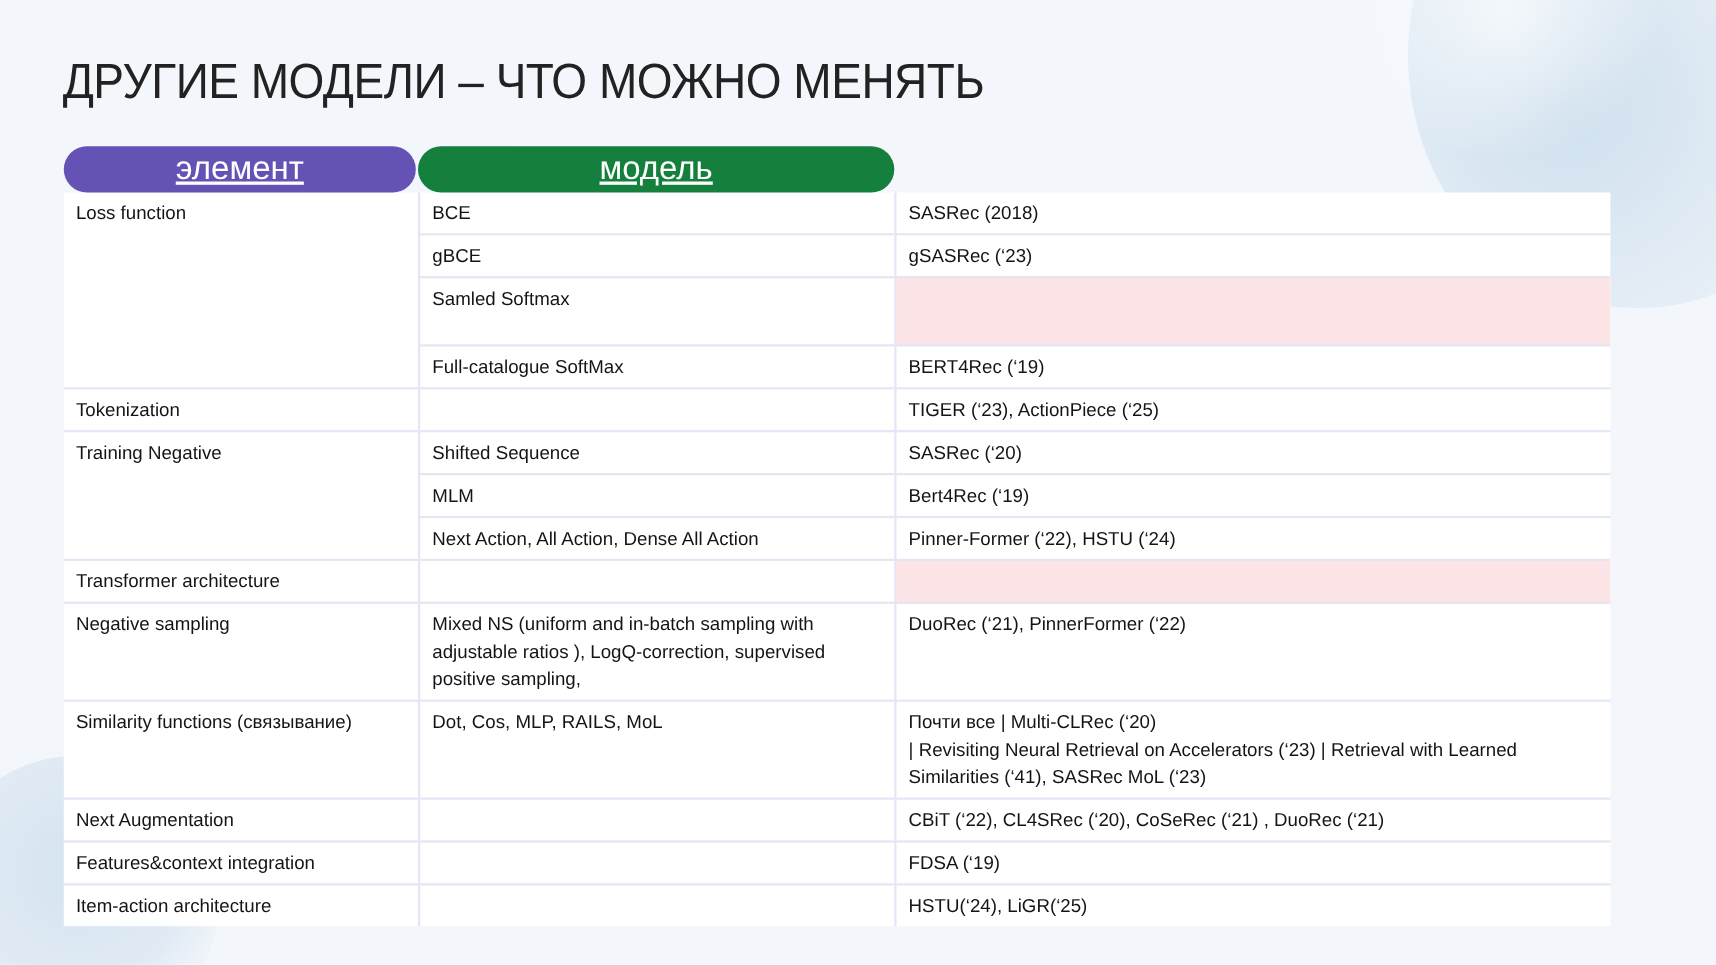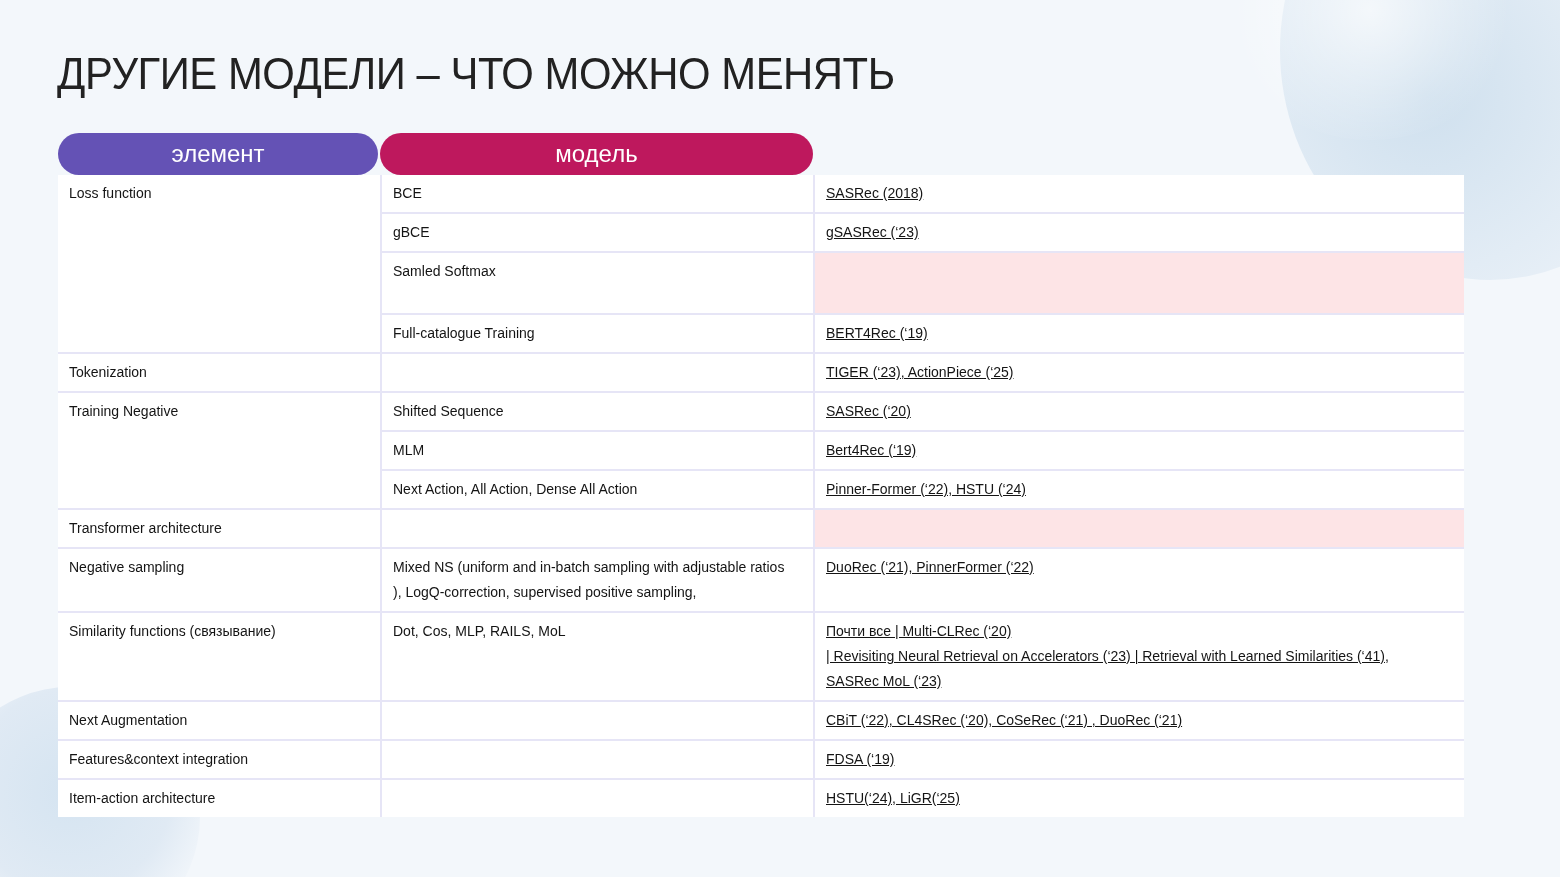--- a/index.html
+++ b/index.html
@@ -24,33 +24,33 @@
     }
     .title {
       position:absolute; left:57px; top:48px;
       font-size:45px; font-weight:400; letter-spacing:-0.5px; color:#222;
       transform:scaleX(0.93); transform-origin:left top;
       white-space:nowrap;
     }
     .table-wrap { position:absolute; left:58px; top:133px; width:1406px; }
     .hdr { display:grid; grid-template-columns:322px 433px 651px; height:42px; }
     .hdr-cell {
-      color:#fff; font-size:24px; display:flex; align-items:center; justify-content:center;
-      border-radius:21px; margin-right:2px;
+      color:#fff; font-size:30px; display:flex; align-items:center; justify-content:center;
+      border-radius:21px; margin-right:2px;text-decoration:underline;
     }
     .hdr-cell.purple { background:#6452b5; }
-    .hdr-cell.red { background:#be185d; margin-right:0; }
+    .hdr-cell.red { background:#15803d; margin-right:0; }
     table { border-collapse:collapse; width:1406px; table-layout:fixed; background:#fff; }
     col.c1 { width:323px; } col.c2 { width:433px; } col.c3 { width:650px; }
     td {
-      font-size:14px; line-height:25px; vertical-align:top;
+      font-size:17px; line-height:25px; vertical-align:top;
       padding:6px 26px 6px 11px; border-bottom:2px solid #e6e5f6;
       border-right:2px solid #e6e5f6; color:#141414;
     }
-    td:last-child { border-right:none;text-decoration:underline; }
+    td:last-child { border-right:none; }
     td.pink { background:#fde4e6; }
     tr:last-child td { border-bottom:none; }
   </style>
 </head>
 <body>
 
 <div class="blob-tr"></div>
 <div class="blob-tr2"></div>
 <div class="blob-bl"></div>
 
@@ -76,21 +76,21 @@
       </tr>
       <tr>
         <td>gBCE</td>
         <td>gSASRec (‘23)</td>
       </tr>
       <tr style="height:62px">
         <td>Samled Softmax</td>
         <td class="pink"></td>
       </tr>
       <tr>
-        <td>Full-catalogue Training</td>
+        <td>Full-catalogue SoftMax</td>
         <td>BERT4Rec (‘19)</td>
       </tr>
 
       <tr>
         <td>Tokenization</td>
         <td></td>
         <td>TIGER (‘23), ActionPiece (‘25)</td>
       </tr>
 
       <tr>

